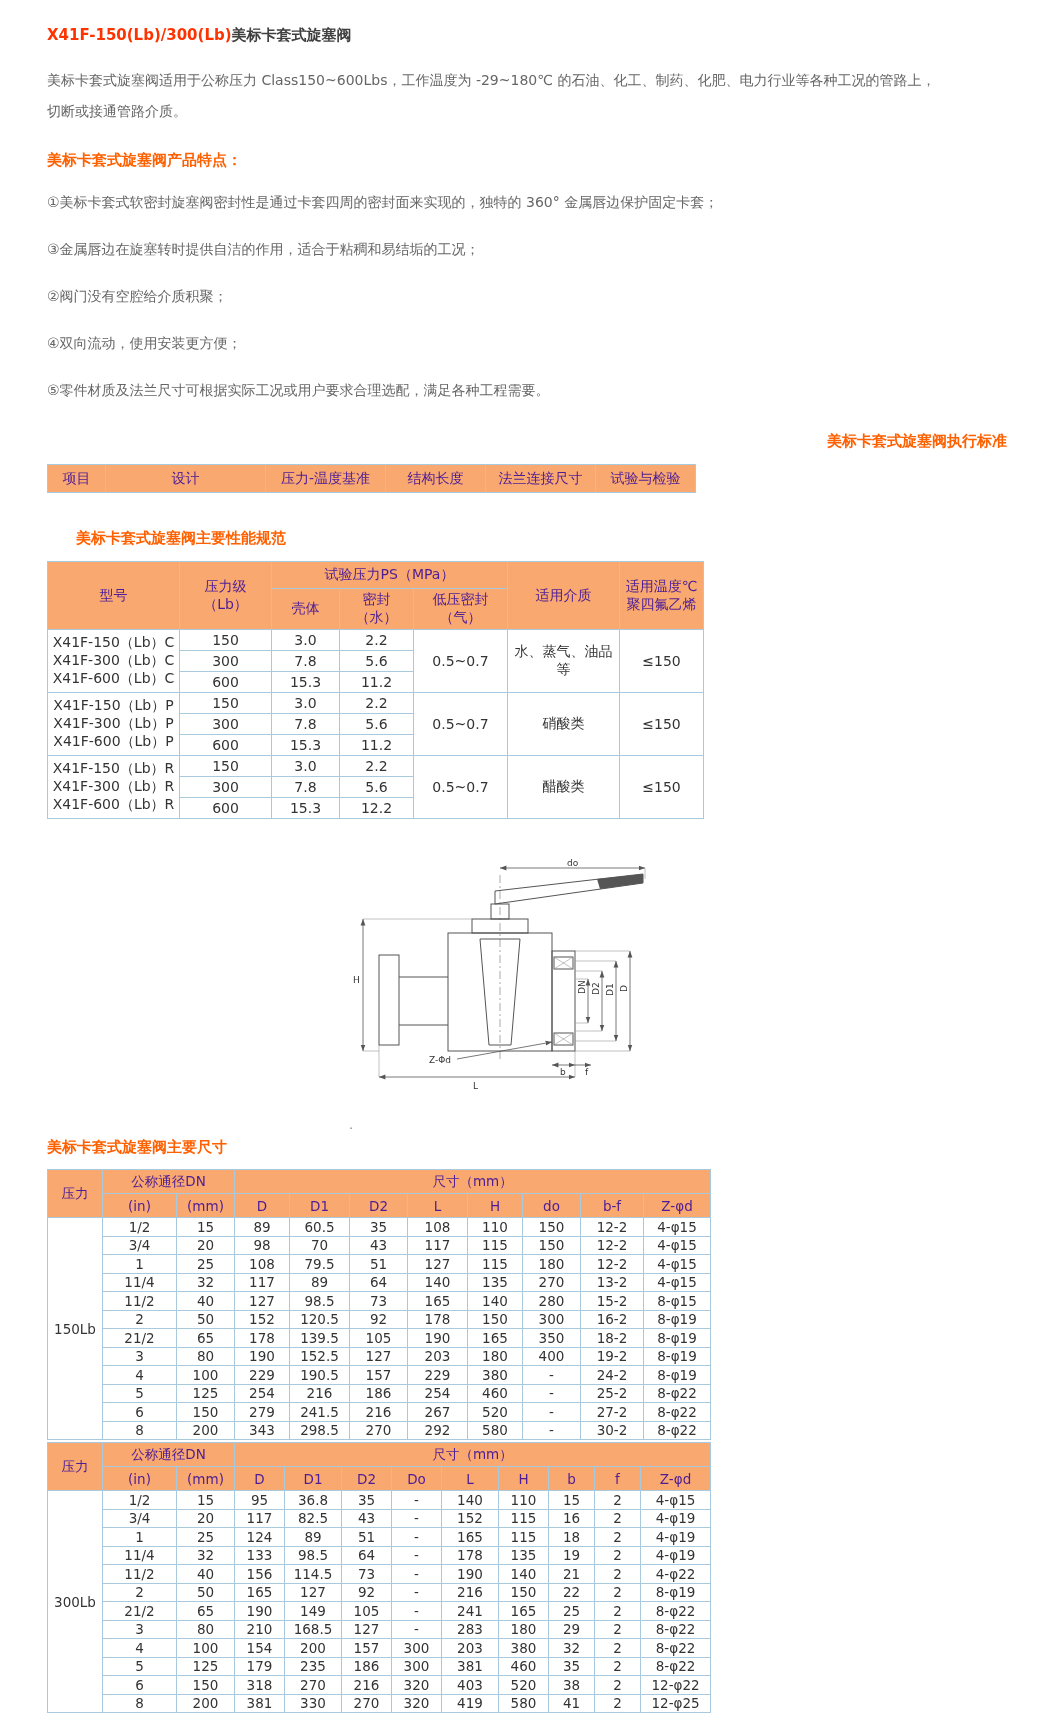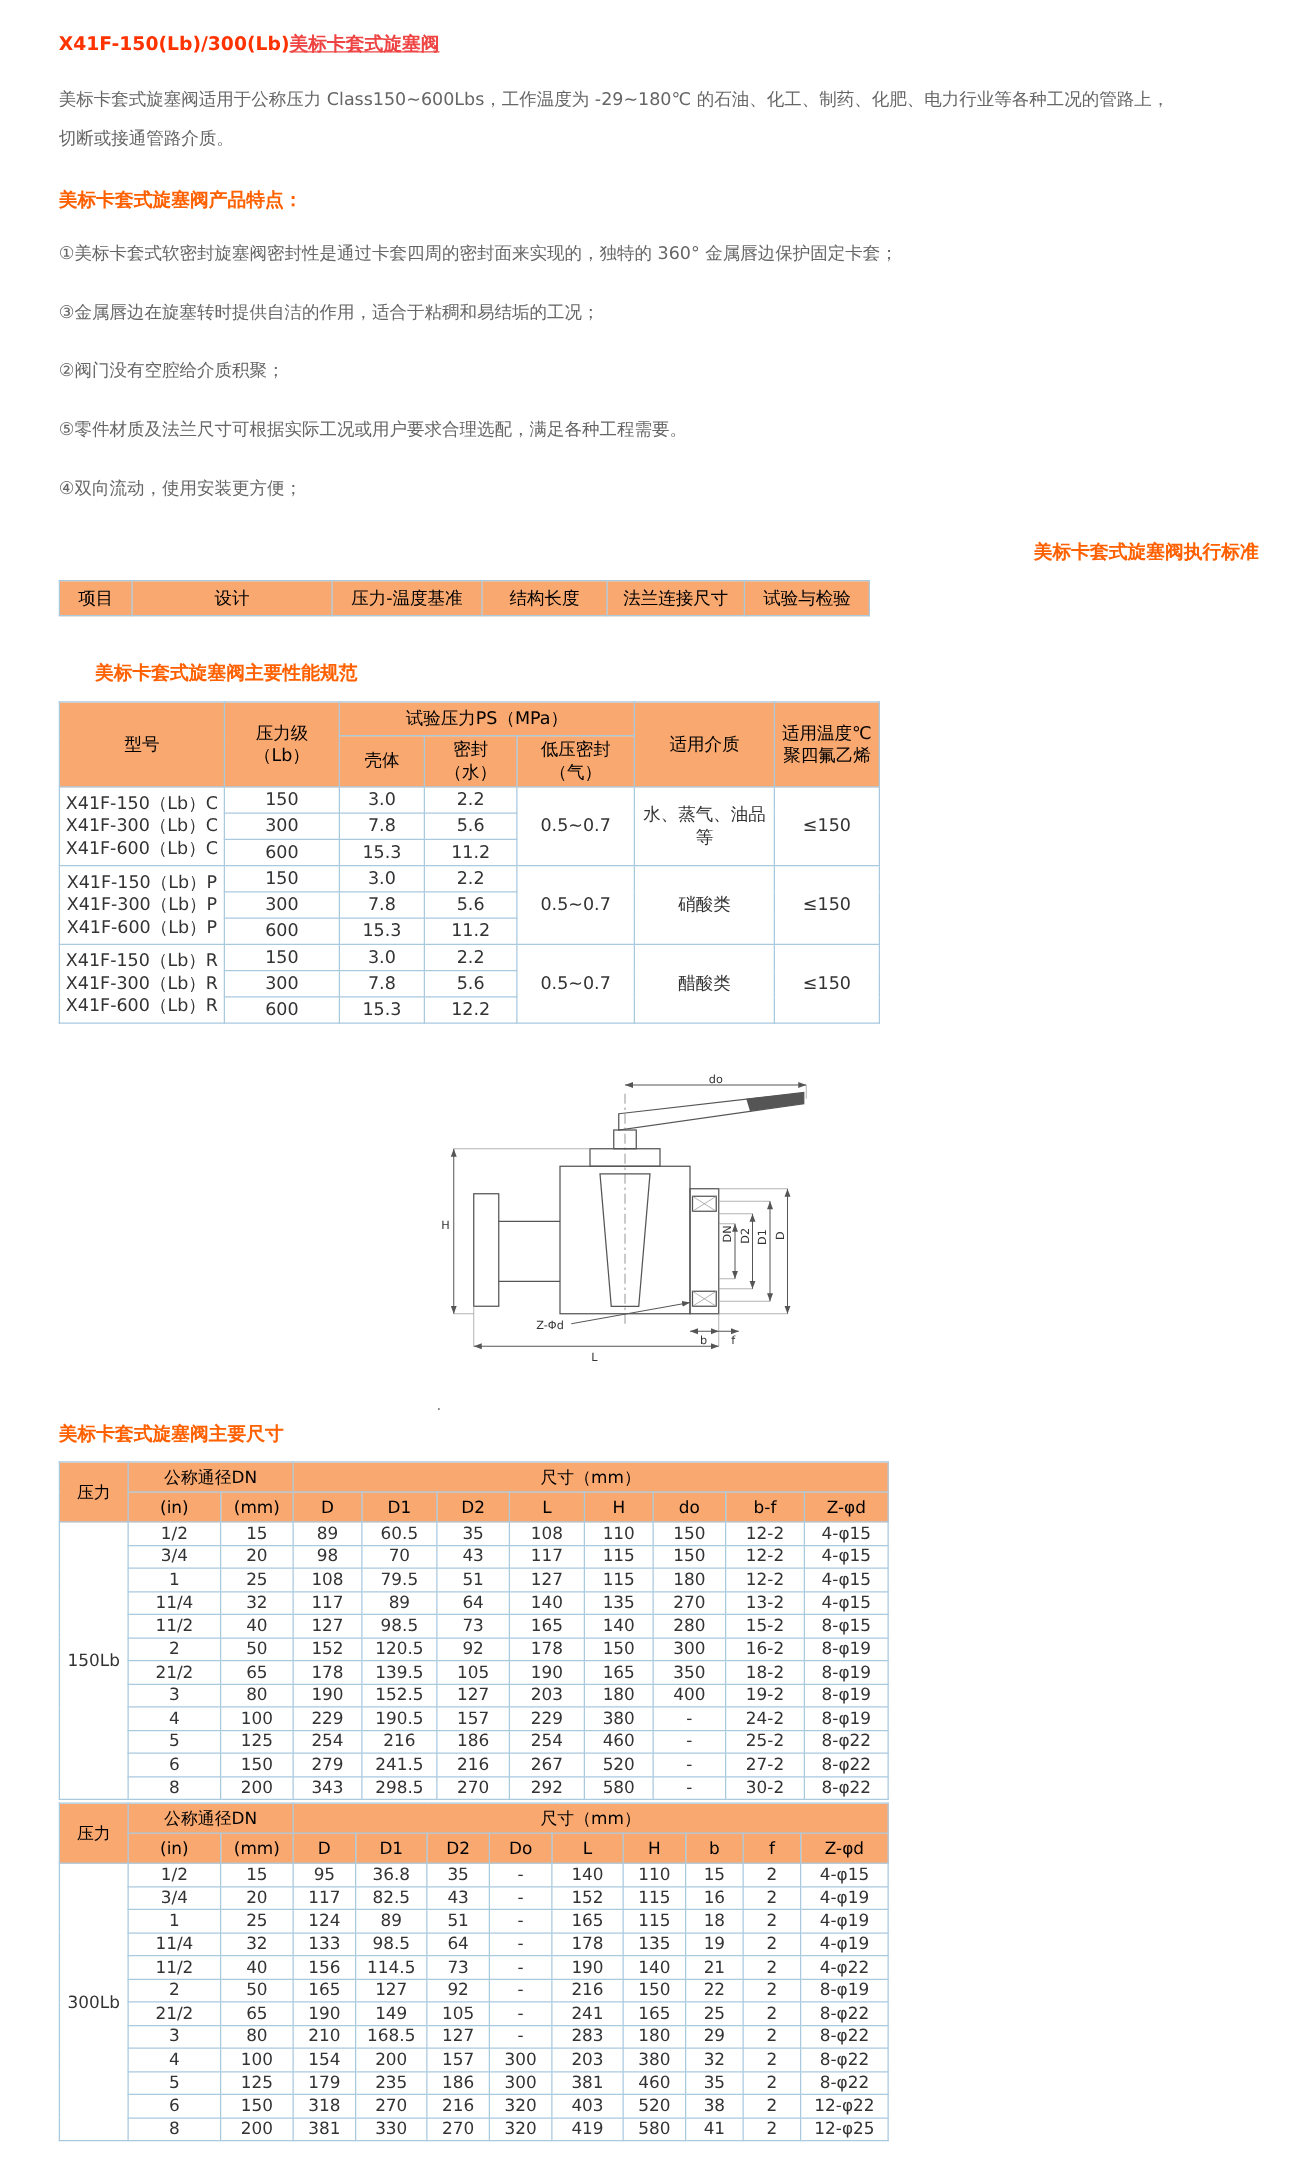--- a/index.html
+++ b/index.html
@@ -1,25 +1,25 @@
 <!DOCTYPE html>
 <html><head>
 <meta charset="utf-8">
 <style>
   html,body{margin:0;padding:0;background:#fff;}
   body{width:1045px;height:1730px;font-family:"DejaVu Sans","Liberation Sans",sans-serif;color:#666;overflow:hidden;}
   .content{padding:26px 0 0 47px;width:960px;}
   .page-title{font-size:15px;font-weight:bold;color:#ff3300;margin:0 0 20px 0;}
-  .page-title a{color:#ef4444;text-decoration:underline;cursor:pointer;}
+  .page-title a{color:#404040;cursor:pointer;}
   .intro{font-size:14px;line-height:31px;color:#666;margin:0 0 24px 0;width:900px;}
   .sec-heading{font-size:15px;font-weight:bold;color:#ff6000;margin:0 0 24px 0;}
   .feature{font-size:14px;color:#666;margin:0 0 29px 0;}
   table{border-collapse:collapse;table-layout:fixed;}
   table,th,td{border:1px solid #a9c9df;}
-  th{background:#f9a870;color:#000000;font-weight:normal;font-size:14px;padding:2px;}
+  th{background:#f9a870;color:#4c1d95;font-weight:normal;font-size:14px;padding:2px;}
   td{color:#333;font-size:14px;text-align:center;padding:1px 2px;background:#fff;}
   .tbl-standards th{height:23px;}
   .tbl-standards td{height:25px;}
   .tbl-perf th{height:22px;}
   .tbl-perf td{height:18px;font-size:14px;}
   .tbl-dim th{height:19px;font-size:13.5px;}
   .tbl-dim td{height:17.5px;font-size:13.5px;padding:0 2px;}
   .dim-wrap{margin-top:6px;}
   .diagram{margin:40px 0 0 298px;width:335px;}
   .dot{margin:14px 0 2px 302px;color:#888;font-size:13px;}
@@ -36,22 +36,22 @@
 
   <h1 class="page-title"><span>X41F-150(Lb)/300(Lb)</span><a>美标卡套式旋塞阀</a></h1>
 
   <p class="intro">美标卡套式旋塞阀适用于公称压力 Class150~600Lbs，工作温度为 -29~180℃ 的石油、化工、制药、化肥、电力行业等各种工况的管路上，切断或接通管路介质。</p>
 
   <h2 class="sec-heading">美标卡套式旋塞阀产品特点：</h2>
   <div>
       <p class="feature">①美标卡套式软密封旋塞阀密封性是通过卡套四周的密封面来实现的，独特的 360° 金属唇边保护固定卡套；</p>
       <p class="feature">③金属唇边在旋塞转时提供自洁的作用，适合于粘稠和易结垢的工况；</p>
       <p class="feature">②阀门没有空腔给介质积聚；</p>
+      <p class="feature">④双向流动，使用安装更方便；</p>
       <p class="feature">⑤零件材质及法兰尺寸可根据实际工况或用户要求合理选配，满足各种工程需要。</p>
-      <p class="feature">④双向流动，使用安装更方便；</p>
     </div>
 
   <h2 class="sec-heading" style="margin-top:32px;margin-bottom:13px;text-align:right;">美标卡套式旋塞阀执行标准</h2>
   <table class="tbl-standards" style="width:648px;">
     <colgroup>
         <col style="width:58px">
         <col style="width:160px">
         <col style="width:120px">
         <col style="width:100px">
         <col style="width:110px">

